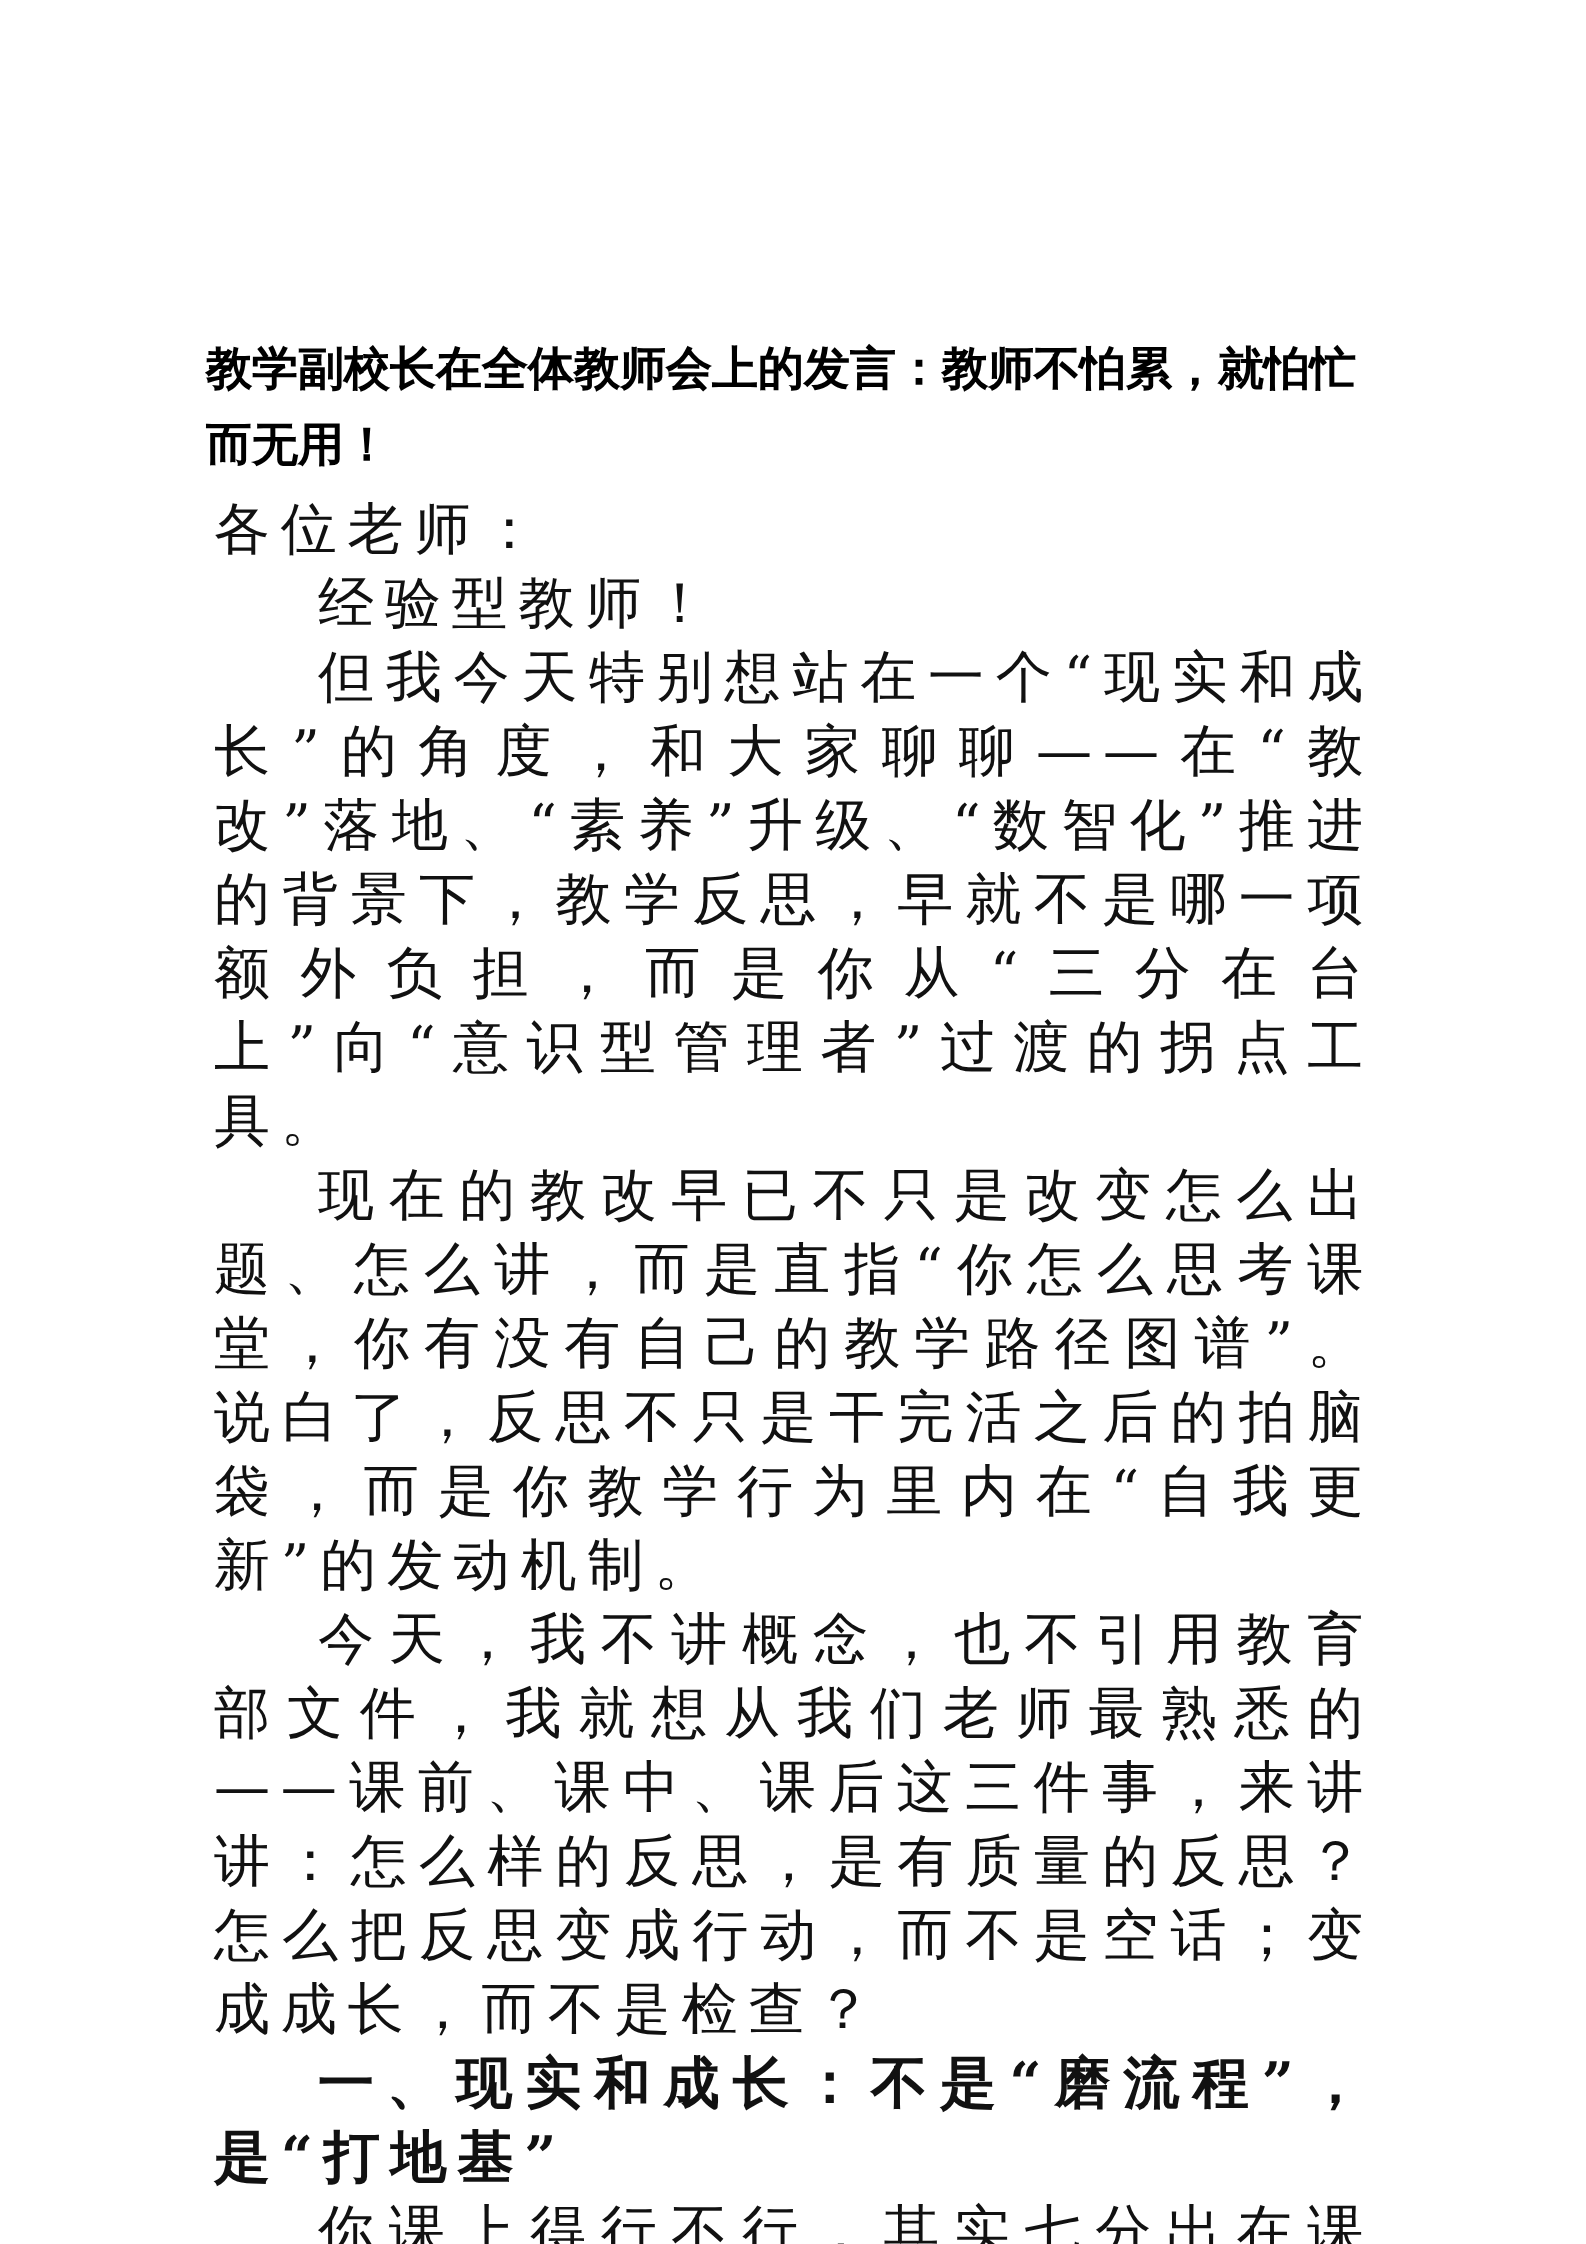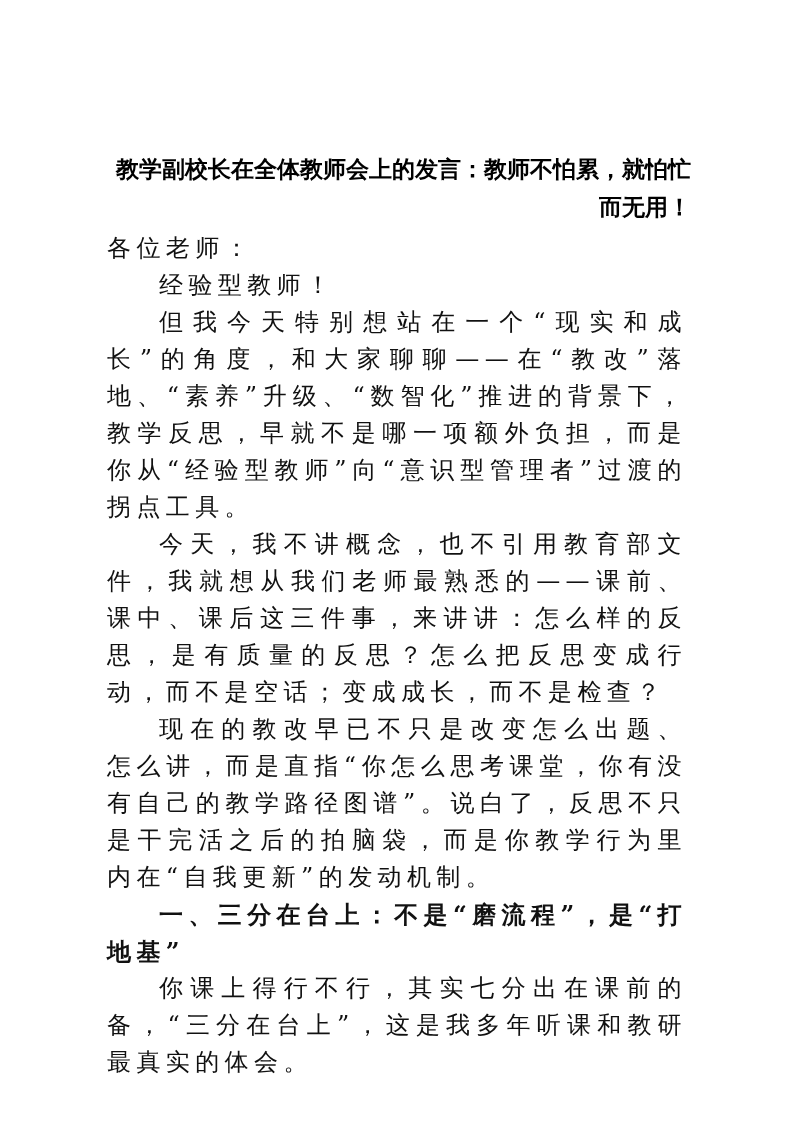--- a/index.html
+++ b/index.html
@@ -5,35 +5,35 @@
     html, body { margin: 0; padding: 0; background: #ffffff; }
     body { width: 793px; height: 1122px; position: relative; overflow: hidden; }
     .page {
       position: absolute; left: 107px; top: 150px; width: 580px;
       color: #111111;
       font-family: "DejaVu Serif", "Liberation Serif", serif;
     }
     .title {
       font-family: "DejaVu Sans", "Liberation Sans", sans-serif;
       font-weight: bold; font-size: 23px; line-height: 38px;
-      text-align: right; margin: 0 -4px 4px -4px; color: #000;
+      text-align: left; margin: 16px -4px 4px -4px; color: #000;
     }
     .p {
-      font-size: 24px; line-height: 37px; letter-spacing: 5.4px;
+      font-size: 28px; line-height: 37px; letter-spacing: 5.4px;
       text-align: justify; text-align-last: left; margin: 0;
       word-break: break-all;
     }
     .indent { text-indent: 52px; }
     .heading { font-weight: bold; }
   </style>
 </head>
 <body>
 
 <div class="page">
   <div class="title">教学副校长在全体教师会上的发言：教师不怕累，就怕忙而无用！</div>
   <p class="p">各位老师：</p>
   <p class="p indent">经验型教师！</p>
-  <p class="p indent">但我今天特别想站在一个“现实和成长”的角度，和大家聊聊——在“教改”落地、“素养”升级、“数智化”推进的背景下，教学反思，早就不是哪一项额外负担，而是你从“经验型教师”向“意识型管理者”过渡的拐点工具。</p>
+  <p class="p indent">但我今天特别想站在一个“现实和成长”的角度，和大家聊聊——在“教改”落地、“素养”升级、“数智化”推进的背景下，教学反思，早就不是哪一项额外负担，而是你从“三分在台上”向“意识型管理者”过渡的拐点工具。</p>
+  <p class="p indent">现在的教改早已不只是改变怎么出题、怎么讲，而是直指“你怎么思考课堂，你有没有自己的教学路径图谱”。说白了，反思不只是干完活之后的拍脑袋，而是你教学行为里内在“自我更新”的发动机制。</p>
   <p class="p indent">今天，我不讲概念，也不引用教育部文件，我就想从我们老师最熟悉的——课前、课中、课后这三件事，来讲讲：怎么样的反思，是有质量的反思？怎么把反思变成行动，而不是空话；变成成长，而不是检查？</p>
-  <p class="p indent">现在的教改早已不只是改变怎么出题、怎么讲，而是直指“你怎么思考课堂，你有没有自己的教学路径图谱”。说白了，反思不只是干完活之后的拍脑袋，而是你教学行为里内在“自我更新”的发动机制。</p>
-  <p class="p indent heading">一、三分在台上：不是“磨流程”，是“打地基”</p>
+  <p class="p indent heading">一、现实和成长：不是“磨流程”，是“打地基”</p>
   <p class="p indent">你课上得行不行，其实七分出在课前的备，“三分在台上”，这是我多年听课和教研最真实的体会。</p>
 </div>
 
 </body></html>

